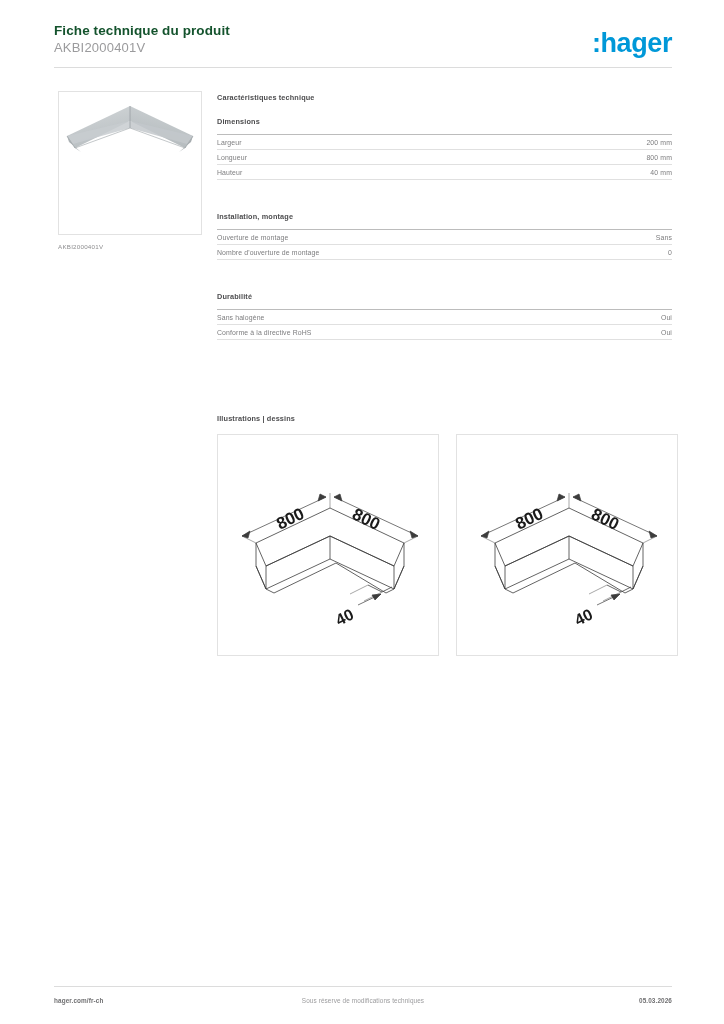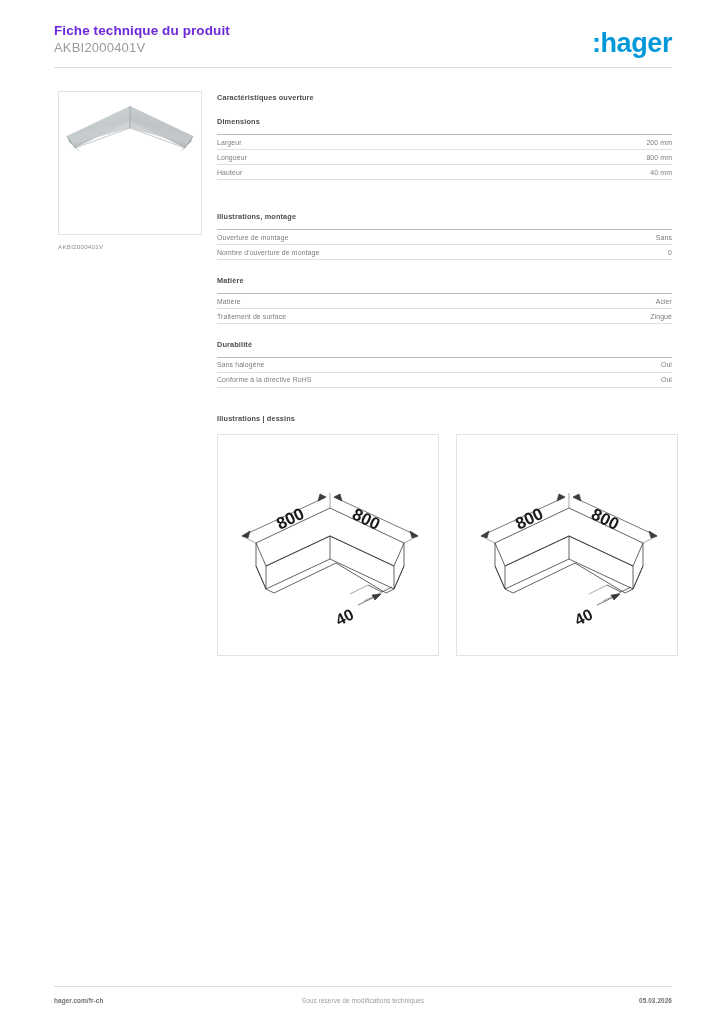--- a/index.html
+++ b/index.html
@@ -27,21 +27,21 @@
   .header {
     position: absolute;
     left: 54px;
     top: 22px;
     width: 618px;
     height: 44px;
   }
   .doc-title {
     font-size: 13.5px;
     font-weight: bold;
-    color: #6d28d9;
+    color: #14532d;
     letter-spacing: 0.1px;
     line-height: 17px;
     margin: 0;
   }
   .doc-subtitle {
     font-size: 13px;
     font-weight: normal;
     color: #9b9b9d;
     letter-spacing: 0.2px;
     line-height: 17px;
@@ -238,62 +238,51 @@
       <line x1="71" y1="14" x2="71" y2="36" stroke="#9aa0a3" stroke-width="0.8"></line>
 
       <path d="M8,44 L16,56" stroke="#9aa0a3" stroke-width="0.7" fill="none"></path>
       <path d="M134,44 L126,56" stroke="#9aa0a3" stroke-width="0.7" fill="none"></path>
       <path d="M16,56 L71,36 L126,56" stroke="#aab0b3" stroke-width="0.7" fill="none"></path>
     </svg>
   </div>
   <div class="product-caption">AKBI2000401V</div>
 
   <div class="specs">
-    <div class="specs-title">Caractéristiques ouverture</div>
+    <div class="specs-title">Caractéristiques technique</div>
     <div id="spec-groups">
         <div class="spec-group">
           <div class="group-head">Dimensions</div>
           <div class="spec-row">
             <span class="spec-label">Largeur</span>
             <span class="spec-value">200 mm</span>
           </div>
           <div class="spec-row">
             <span class="spec-label">Longueur</span>
             <span class="spec-value">800 mm</span>
           </div>
           <div class="spec-row">
             <span class="spec-label">Hauteur</span>
             <span class="spec-value">40 mm</span>
           </div>
         </div>
         <div class="group-gap"></div>
         <div class="group-gap"></div>
         <div class="spec-group">
-          <div class="group-head">Illustrations, montage</div>
+          <div class="group-head">Installation, montage</div>
           <div class="spec-row">
             <span class="spec-label">Ouverture de montage</span>
             <span class="spec-value">Sans</span>
           </div>
           <div class="spec-row">
             <span class="spec-label">Nombre d'ouverture de montage</span>
             <span class="spec-value">0</span>
           </div>
         </div>
         <div class="group-gap"></div>
-        <div class="spec-group">
-          <div class="group-head">Matière</div>
-          <div class="spec-row">
-            <span class="spec-label">Matière</span>
-            <span class="spec-value">Acier</span>
-          </div>
-          <div class="spec-row">
-            <span class="spec-label">Traitement de surface</span>
-            <span class="spec-value">Zingué</span>
-          </div>
-        </div>
         <div class="group-gap"></div>
         <div class="spec-group">
           <div class="group-head">Durabilité</div>
           <div class="spec-row">
             <span class="spec-label">Sans halogène</span>
             <span class="spec-value">Oui</span>
           </div>
           <div class="spec-row">
             <span class="spec-label">Conforme à la directive RoHS</span>
             <span class="spec-value">Oui</span>

